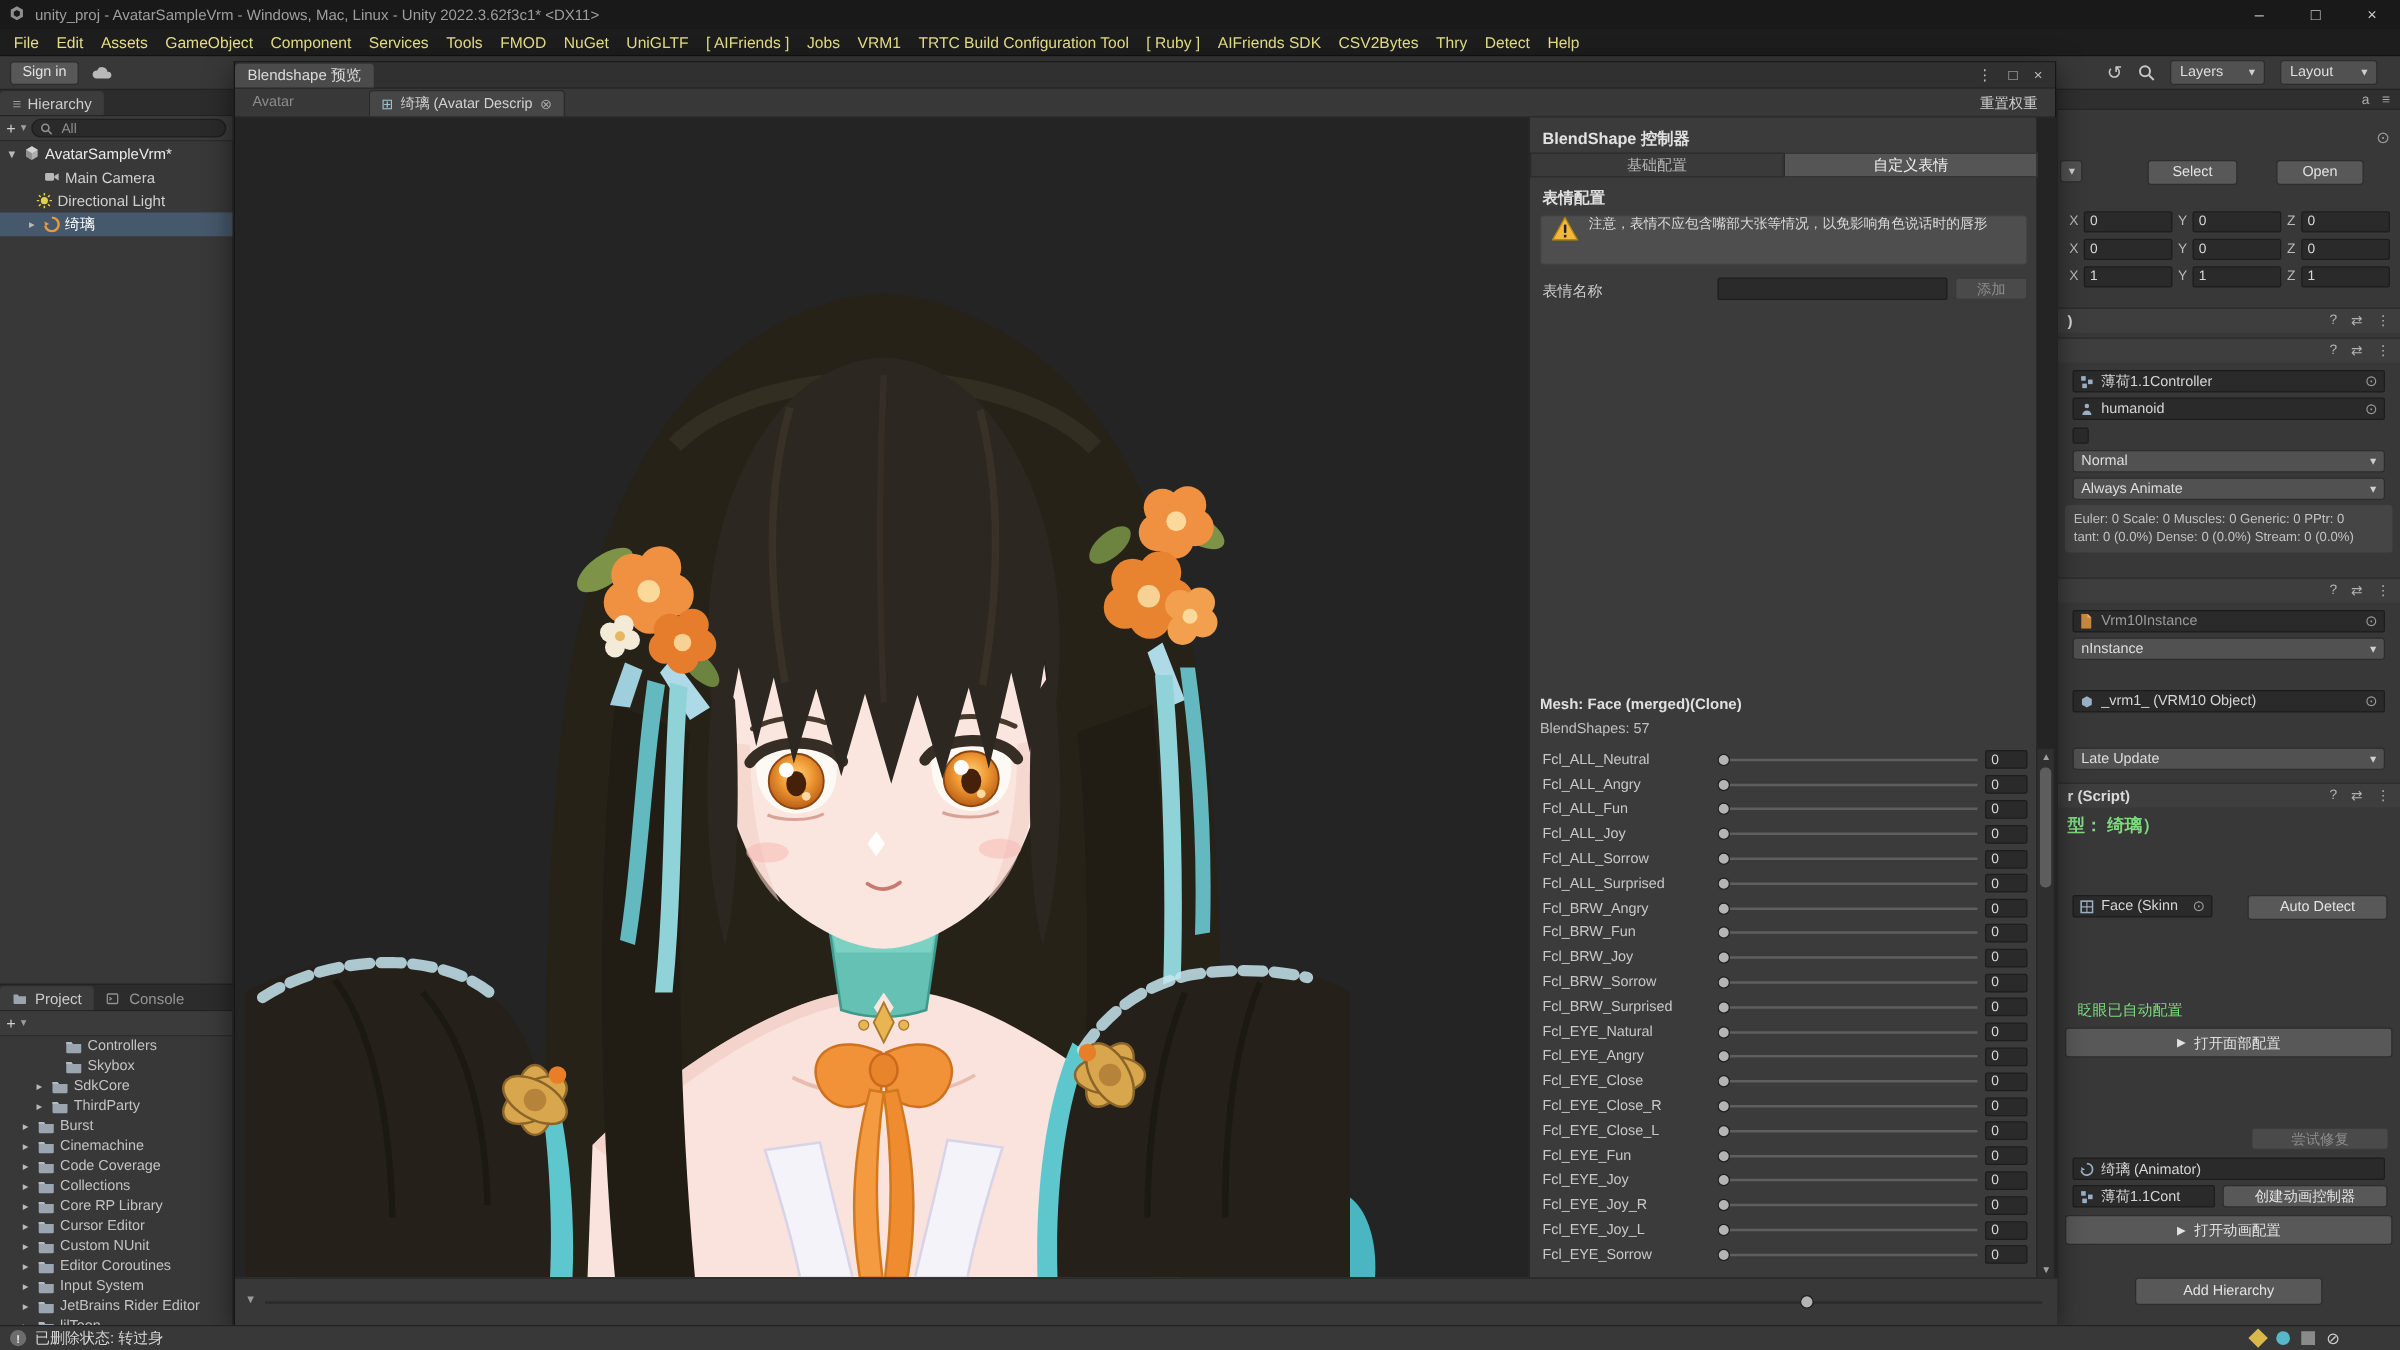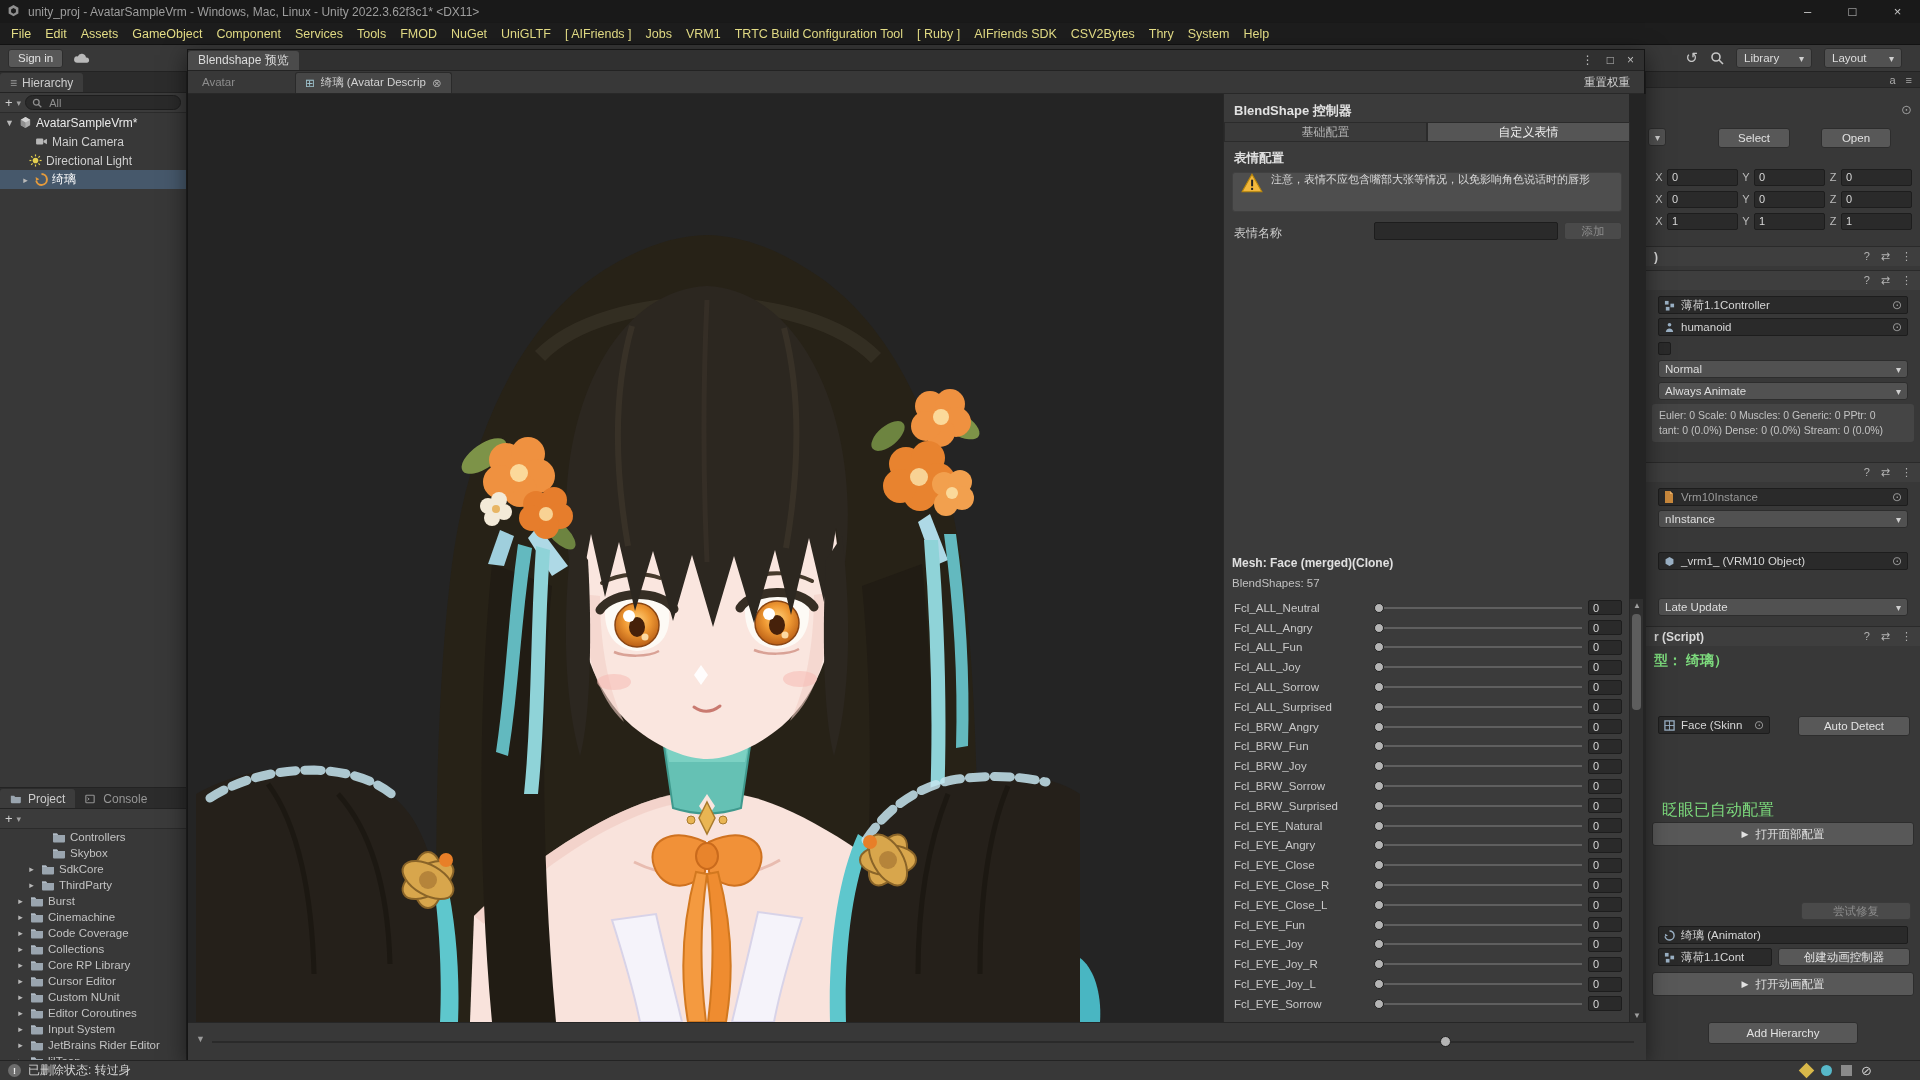--- a/index.html
+++ b/index.html
@@ -122,41 +122,41 @@
       <div class="menu-item">NuGet</div>
       <div class="menu-item">UniGLTF</div>
       <div class="menu-item">[ AIFriends ]</div>
       <div class="menu-item">Jobs</div>
       <div class="menu-item">VRM1</div>
       <div class="menu-item">TRTC Build Configuration Tool</div>
       <div class="menu-item">[ Ruby ]</div>
       <div class="menu-item">AIFriends SDK</div>
       <div class="menu-item">CSV2Bytes</div>
       <div class="menu-item">Thry</div>
-      <div class="menu-item">System</div>
+      <div class="menu-item">Detect</div>
       <div class="menu-item">Help</div>
     </div>
 
   <div id="toolbar" class="ab">
     <button class="btn" style="height:19px;padding:0 9px;">Sign in</button>
     <span class="icn" style="width:17px;height:11px;">
       <svg viewBox="0 0 16 10">
           <path d="M13 9H4a3 3 0 1 1 .5-5.96 4 4 0 0 1 7.7.96A2.5 2.5 0 0 1 13 9z" fill="#b9b9b9"></path>
         </svg>
     </span>
     <div class="tb-right">
       <span class="tool-ic">↺</span>
       <span class="icn" style="width:14px;height:14px;">
         <svg viewBox="0 0 14 14">
             <circle cx="6" cy="6" r="4" fill="none" stroke="#c6c6c6" stroke-width="1.6"></circle>
             <line x1="9" y1="9" x2="13" y2="13" stroke="#c6c6c6" stroke-width="1.6"></line>
           </svg>
       </span>
       <div class="dd" style="width:76px;">
-        <span>Library</span>
+        <span>Layers</span>
         <span class="caret">▾</span>
       </div>
       <div class="dd" style="width:78px;">
         <span>Layout</span>
         <span class="caret">▾</span>
       </div>
     </div>
   </div>
 
   <div id="hierarchy" class="ab">
@@ -552,21 +552,21 @@
         <svg viewBox="0 0 12 12">
             <rect x="1" y="1" width="10" height="10" fill="none" stroke="#9ab0c4" stroke-width="1.4"></rect>
             <path d="M1 6h10M6 1v10" stroke="#9ab0c4" stroke-width="1"></path>
           </svg>
       </span>
       <span>Face (Skinn</span>
       <span class="pick">⊙</span>
     </div>
     <button class="btn ab" style="left:152px;top:644px;width:112px;height:20px;">Auto Detect</button>
 
-    <div class="ab green" style="left:16px;top:728px;font-size:16px;">眨眼已自动配置</div>
+    <div class="ab green" style="left:16px;top:728px;font-size:12px;">眨眼已自动配置</div>
 
     <button class="btn ab" style="left:6px;top:750px;width:262px;height:24px;gap:7px;">
       <span style="font-size:9px;">▶</span>
       <span>打开面部配置</span>
     </button>
 
     <button class="btn disabled ab" style="left:155px;top:830px;width:110px;height:18px;">尝试修复</button>
 
     <div class="ifield" style="left:12px;top:854px;width:250px;">
       <span class="icn" style="width:11px;height:11px;">

